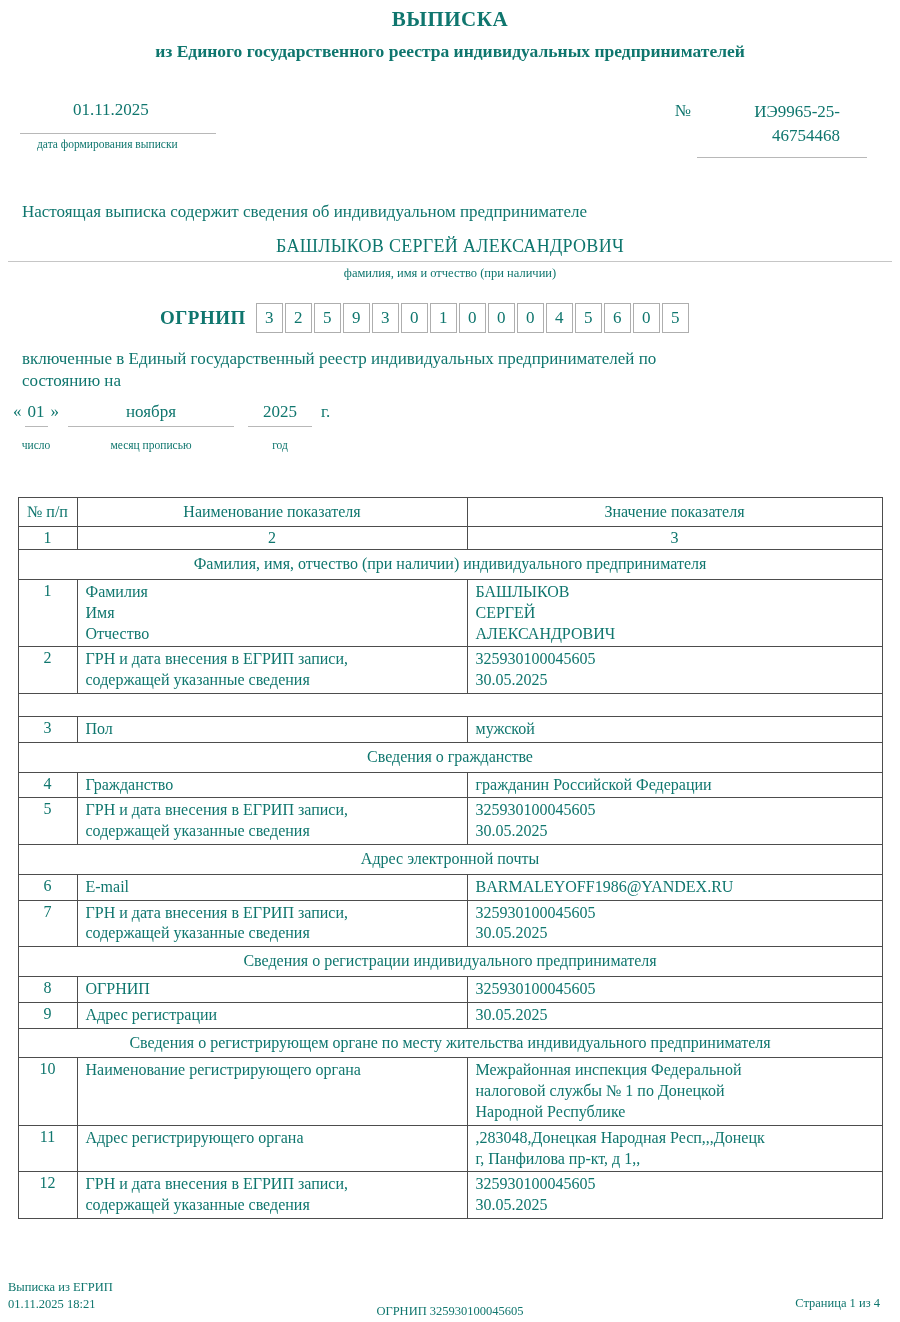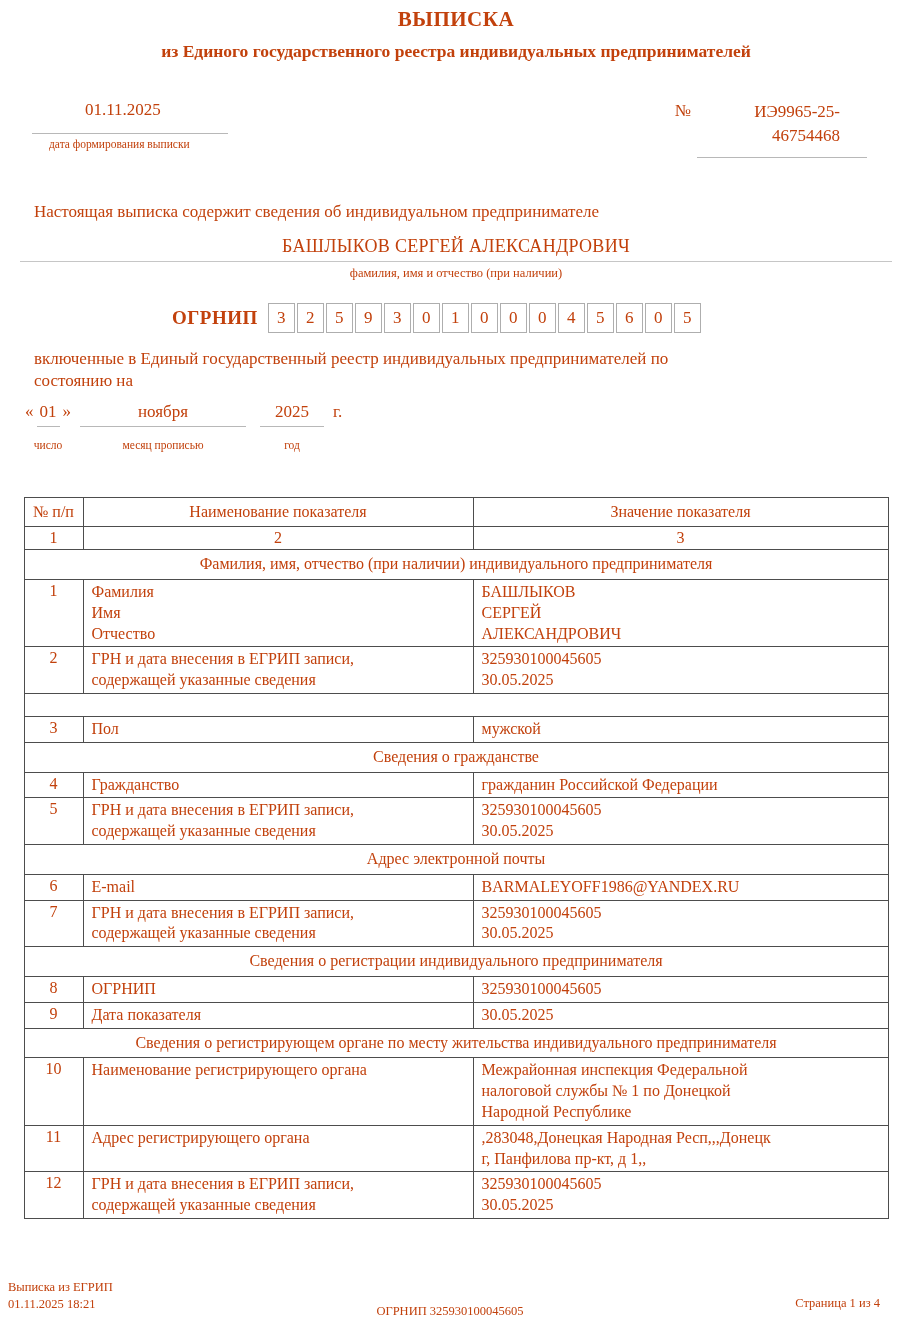--- a/index.html
+++ b/index.html
@@ -3,24 +3,23 @@
 <meta charset="utf-8">
 <style>
   * { margin: 0; padding: 0; box-sizing: border-box; }
   html, body { background: #ffffff; }
   .page {
     position: relative;
     width: 900px;
     height: 1322px;
     margin: 0 auto;
     background: #ffffff;
-    color: #c2410c;
+    color: #0f766e;
     font-family: "Liberation Serif", "DejaVu Serif", serif;
     overflow: hidden;
-    padding-left: 12px;
   }
 
   
   .doc-title {
     padding-top: 7px;
     text-align: center;
     font-weight: bold;
     font-size: 21px;
     letter-spacing: .5px;
   }
@@ -257,21 +256,21 @@
         <tr>
           <td colspan="3" class="section-cell">Сведения о регистрации индивидуального предпринимателя</td>
         </tr>
         <tr>
           <td class="num-cell">8</td>
           <td class="name-cell">ОГРНИП</td>
           <td class="value-cell">325930100045605</td>
         </tr>
         <tr>
           <td class="num-cell">9</td>
-          <td class="name-cell">Дата показателя</td>
+          <td class="name-cell">Адрес регистрации</td>
           <td class="value-cell">30.05.2025</td>
         </tr>
         <tr>
           <td colspan="3" class="section-cell">Сведения о регистрирующем органе по месту жительства индивидуального предпринимателя</td>
         </tr>
         <tr>
           <td class="num-cell">10</td>
           <td class="name-cell">Наименование регистрирующего органа</td>
           <td class="value-cell">Межрайонная инспекция Федеральной
 налоговой службы № 1 по Донецкой

